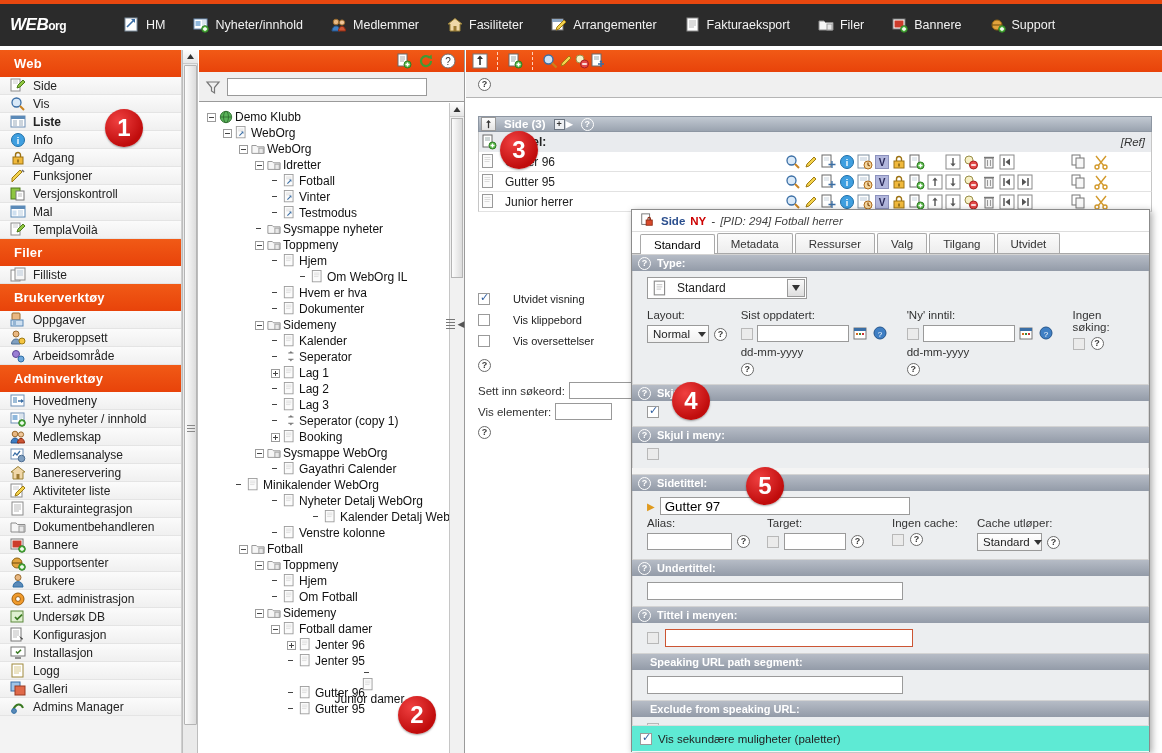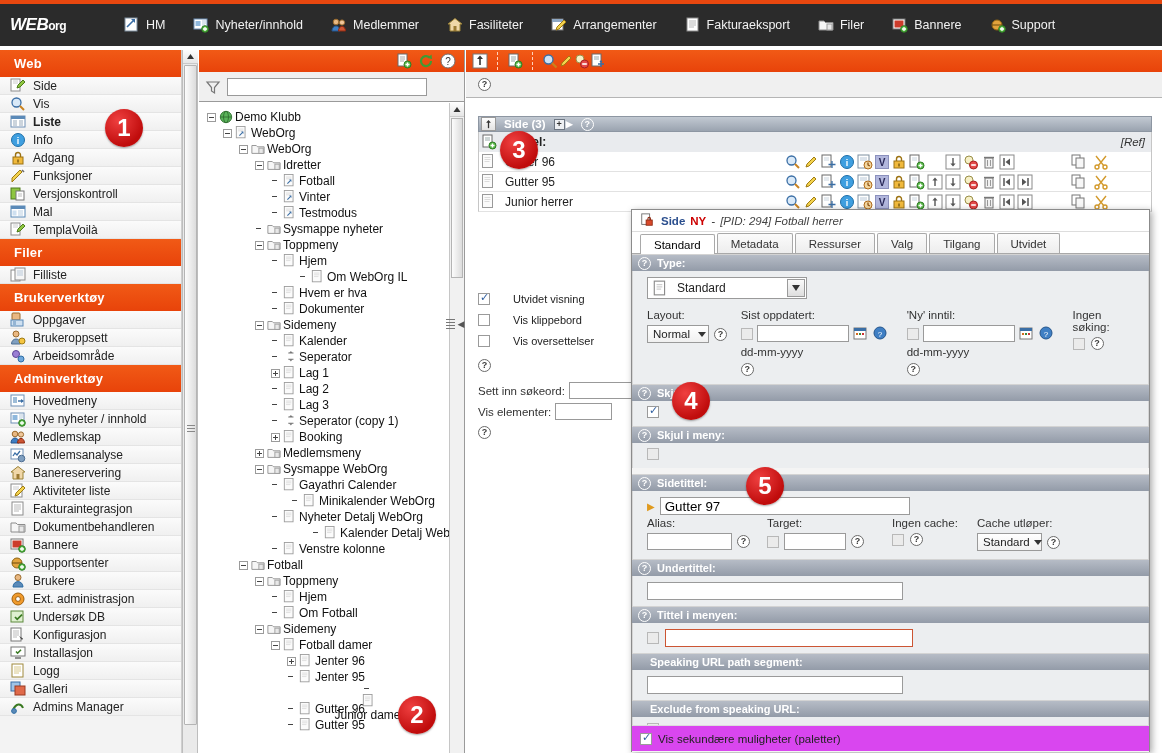--- a/index.html
+++ b/index.html
@@ -270,21 +270,21 @@
     display: inline-flex; align-items: center; gap: 8px; padding-left: 5px; font-size: 12px; width: 160px;
     position: relative;
   }
   .selbox .dd {
     position:absolute; right:1px; top:1px; width: 18px; height: 18px;
     background: linear-gradient(to bottom,#fafafa,#dedede); border: 1px solid #9a9a9a;
     display:flex;align-items:center;justify-content:center;
   }
   #dlg-footer {
     position: absolute; bottom: 0; left: 0; width: 517px; height: 26px;
-    background: #d946ef; border-top: 1px solid #dcdcdc;
+    background: #5eead4; border-top: 1px solid #dcdcdc;
     display: flex; align-items: center; gap: 6px; padding-left: 8px; font-size: 11.5px;
   }
   .colgrid { display: flex; align-items: flex-start; }
 </style>
 </head>
 <body>
 
 <div id="topbar">
   <div id="logo">
     <span>WEB</span><span class="org">org</span>
@@ -956,50 +956,40 @@
         <span class="tog plus"></span>
         <span class="ico" style="flex: 0 0 14px; width: 14px; height: 14px;">
           <svg width="14" height="14" viewBox="0 0 16 16">
             <rect x="1.5" y="0.5" width="10" height="13" fill="#fbfbfb" stroke="#9a9a9a"></rect>
             <path d="M3.5 3.5h6M3.5 5.5h6M3.5 7.5h5" stroke="#dcdcdc"></path>
           </svg>
         </span>
         <span style="margin-left: 2px;">Booking</span>
       </div>
       <div class="tnode" style="padding-left: 56px;">
-        <span class="tog plus"></span>
+        <span class="tog"></span>
         <span class="ico" style="flex: 0 0 14px; width: 14px; height: 14px;">
           <svg width="14" height="14" viewBox="0 0 16 16">
             <path d="M1 4h5l1.5 1.5H15V13H1z" fill="#f6f6f6" stroke="#8c8c8c"></path>
             <rect x="9" y="7" width="5" height="6" fill="#e8e8e8" stroke="#9a9a9a"></rect>
           </svg>
         </span>
-        <span style="margin-left: 2px;">Medlemsmeny</span>
-      </div>
-      <div class="tnode" style="padding-left: 56px;">
-        <span class="tog"></span>
-        <span class="ico" style="flex: 0 0 14px; width: 14px; height: 14px;">
-          <svg width="14" height="14" viewBox="0 0 16 16">
-            <path d="M1 4h5l1.5 1.5H15V13H1z" fill="#f6f6f6" stroke="#8c8c8c"></path>
-            <rect x="9" y="7" width="5" height="6" fill="#e8e8e8" stroke="#9a9a9a"></rect>
-          </svg>
-        </span>
         <span style="margin-left: 2px;">Sysmappe WebOrg</span>
       </div>
       <div class="tnode" style="padding-left: 72px;">
         <span class="tog none"></span>
         <span class="ico" style="flex: 0 0 14px; width: 14px; height: 14px;">
           <svg width="14" height="14" viewBox="0 0 16 16">
             <rect x="1.5" y="0.5" width="10" height="13" fill="#fbfbfb" stroke="#9a9a9a"></rect>
             <path d="M3.5 3.5h6M3.5 5.5h6M3.5 7.5h5" stroke="#dcdcdc"></path>
           </svg>
         </span>
         <span style="margin-left: 2px;">Gayathri Calender</span>
       </div>
-      <div class="tnode" style="padding-left: 92px; text-align: center;">
+      <div class="tnode" style="padding-left: 36px; text-align: center;">
         <span class="tog none"></span>
         <span class="ico" style="flex: 0 0 14px; width: 14px; height: 14px;">
           <svg width="14" height="14" viewBox="0 0 16 16">
             <rect x="1.5" y="0.5" width="10" height="13" fill="#fbfbfb" stroke="#9a9a9a"></rect>
             <path d="M3.5 3.5h6M3.5 5.5h6M3.5 7.5h5" stroke="#dcdcdc"></path>
           </svg>
         </span>
         <span style="margin-left: 2px;">Minikalender WebOrg</span>
       </div>
       <div class="tnode" style="padding-left: 72px;">

